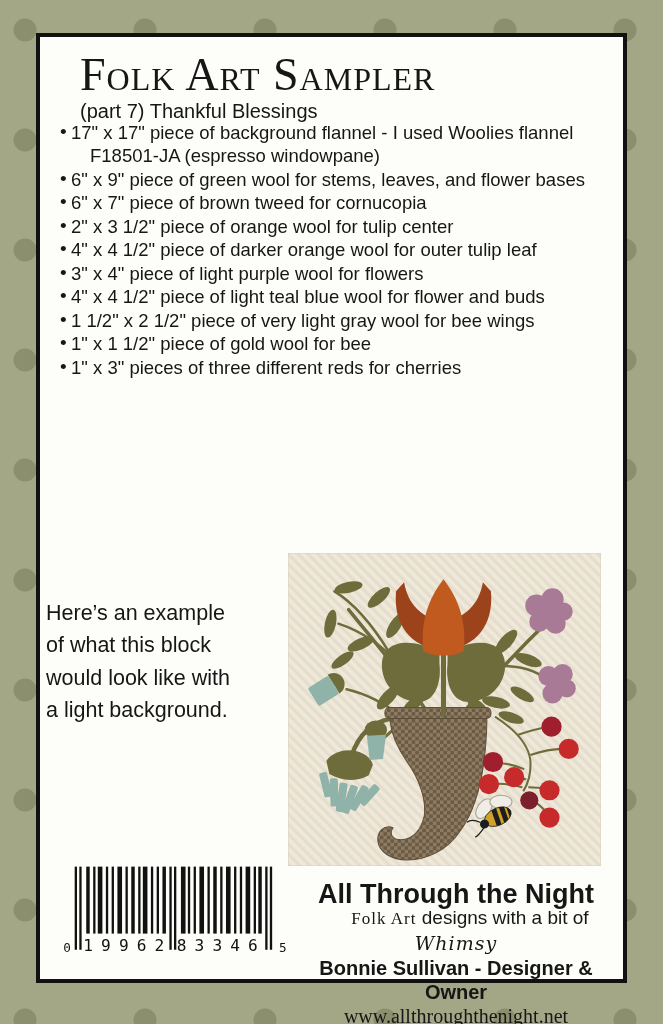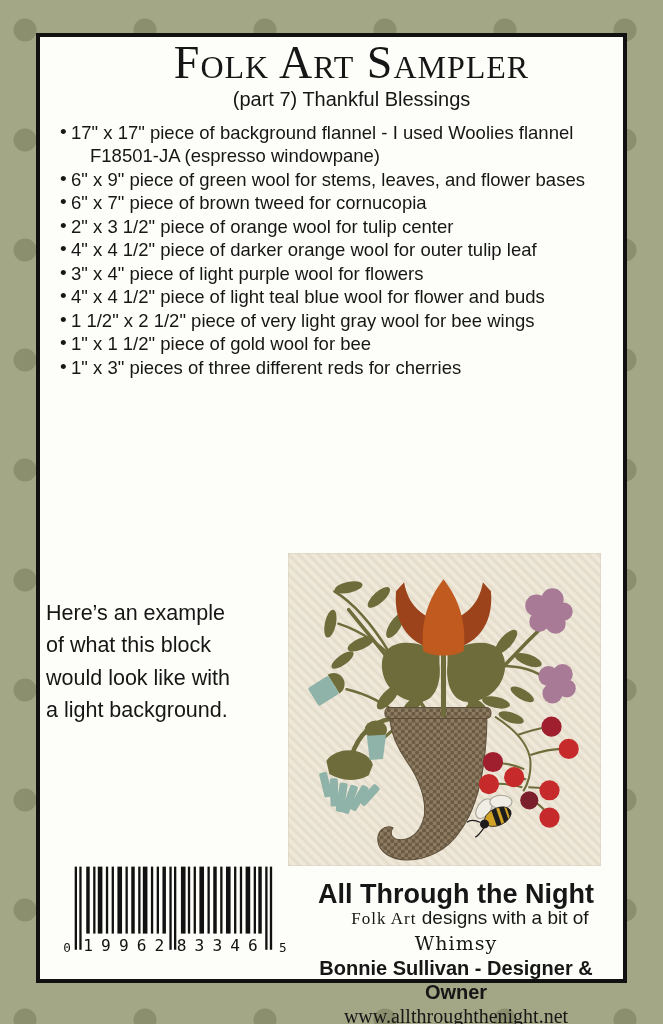--- a/index.html
+++ b/index.html
@@ -7,21 +7,21 @@
     width:663px;height:1024px;position:relative;overflow:hidden;
     background-color:#a4a786;
     background-image:radial-gradient(circle,#8c8f6d 11px,rgba(0,0,0,0) 12px);
     background-size:120px 110px;background-position:-35px -25px;
     font-family:"Liberation Sans",sans-serif;color:#1a1a1a;
   }
   .card{
     position:absolute;left:36px;top:33px;width:591px;height:950px;
     background:#fdfdf9;border:4px solid #111;box-sizing:border-box;
   }
-  .header{position:absolute;top:2px;left:0;right:0;text-align:center;padding-left:40px;}
+  .header{position:absolute;top:14px;left:0;right:0;padding-left:40px;}
   .title{
     font-family:"Liberation Serif",serif;font-variant:small-caps;
     font-size:46px;line-height:1.05;letter-spacing:1px;color:#161616;
   }
   .subtitle{font-size:20px;line-height:1.1;margin-top:1px;color:#161616;}
   ul.materials{
     position:absolute;top:84px;left:12px;right:4px;margin:0;padding:0;list-style:none;
   }
   ul.materials li{
     position:relative;padding-left:38px;text-indent:-19px;
@@ -37,21 +37,21 @@
   .art-wrap{position:absolute;top:516px;left:248px;width:313px;height:313px;}
   .barcode{position:absolute;top:825px;left:18px;width:232px;height:97px;}
   .barcode svg{display:block;}
   .bc-digit{font-family:"DejaVu Sans Mono",monospace;fill:#111;}
   .footer-text{
     position:absolute;top:845px;left:252px;width:328px;text-align:center;color:#161616;
   }
   .ftr-line1{font-size:27px;font-weight:bold;line-height:24px;}
   .ftr-line2{font-size:19px;line-height:24px;}
   .ftr-line2 .folk{font-family:Liberation Serif, serif;font-size:17px;letter-spacing:1px;margin-left:28px;}
-  .ftr-line2 .whimsy{font-family:"DejaVu Serif",serif;font-size:19px;letter-spacing:1px;}
+  .ftr-line2 .whimsy{font-family:"DejaVu Serif",serif;font-style:italic;font-size:19px;letter-spacing:1px;}
   .ftr-line3{font-size:20px;line-height:24px;font-weight:bold;}
   .ftr-line4{font-size:20px;line-height:24px;font-family:Liberation Serif, serif;}
 </style>
 </head>
 <body>
 
 <div class="card">
 
   <div class="header">
     <div class="title">Folk Art Sampler</div>

